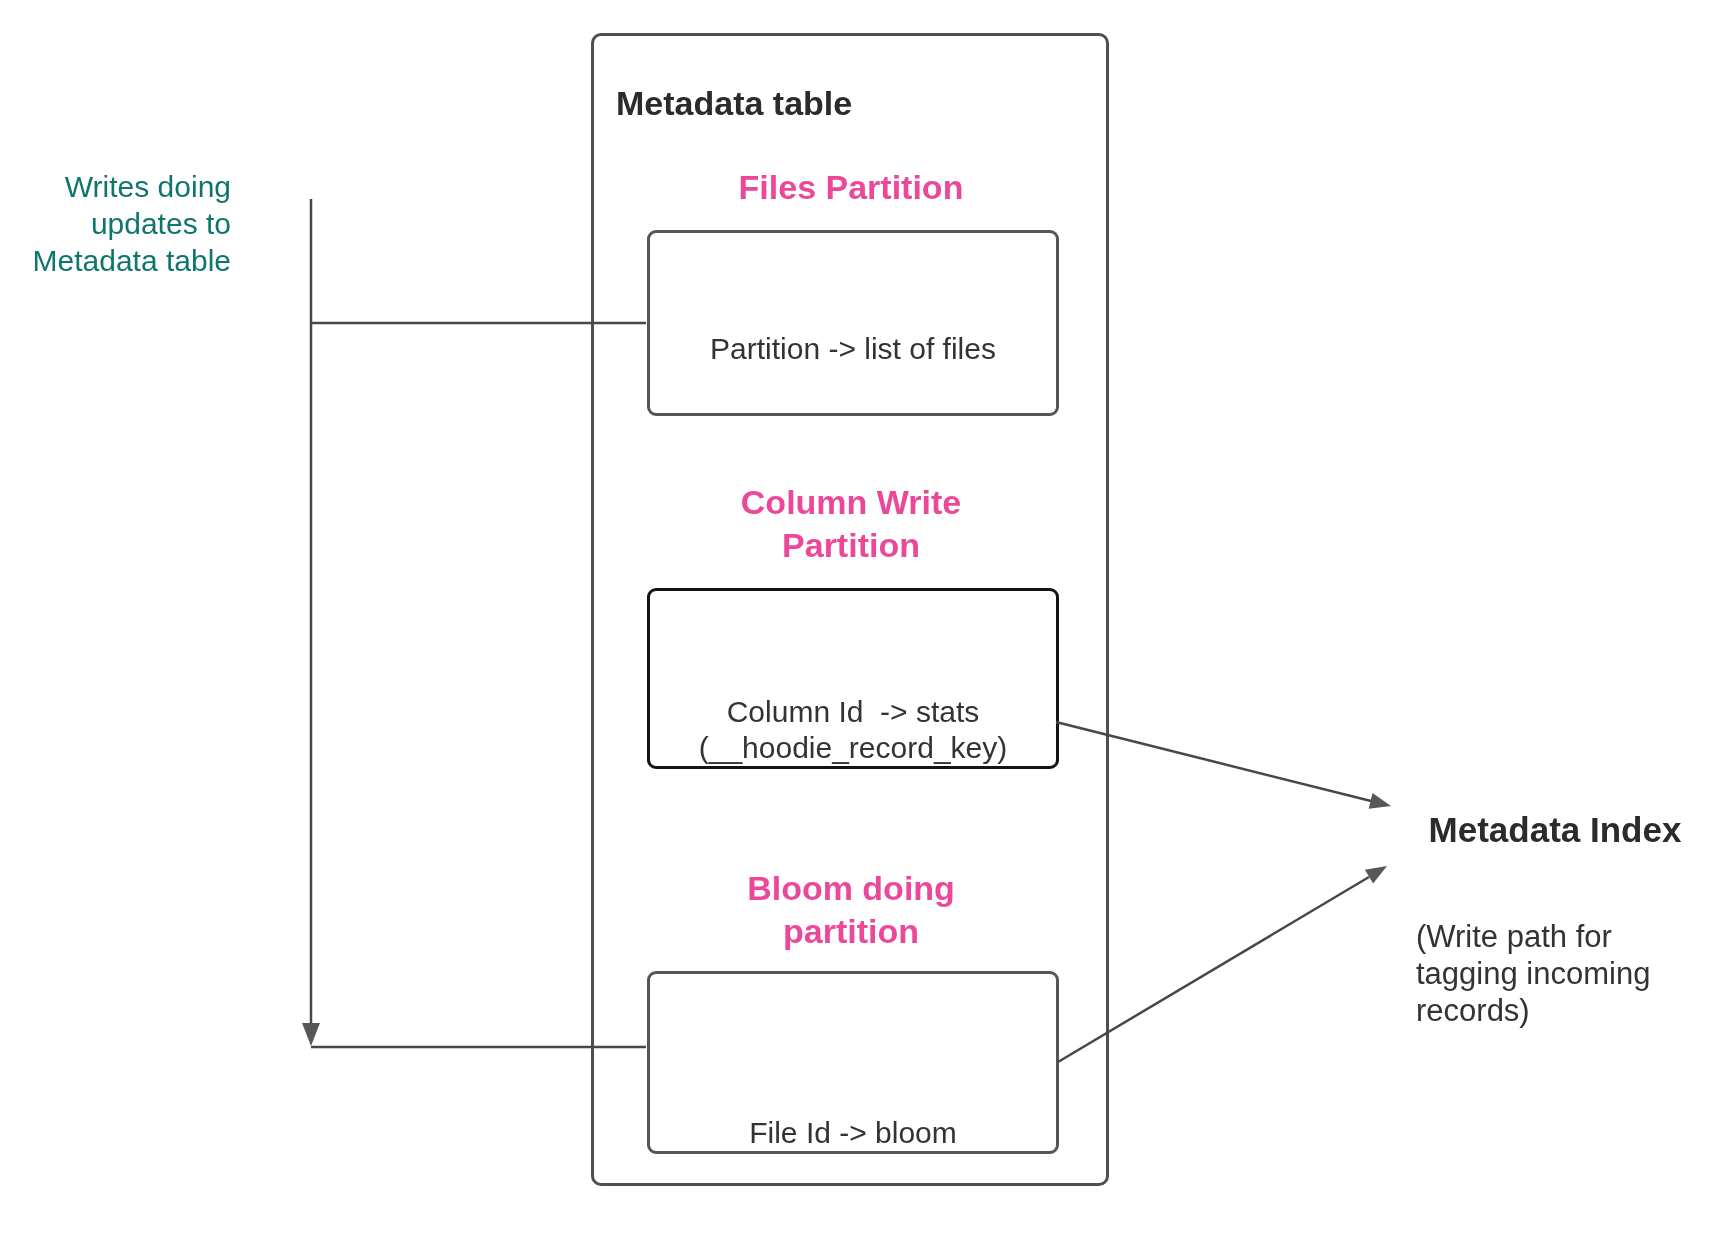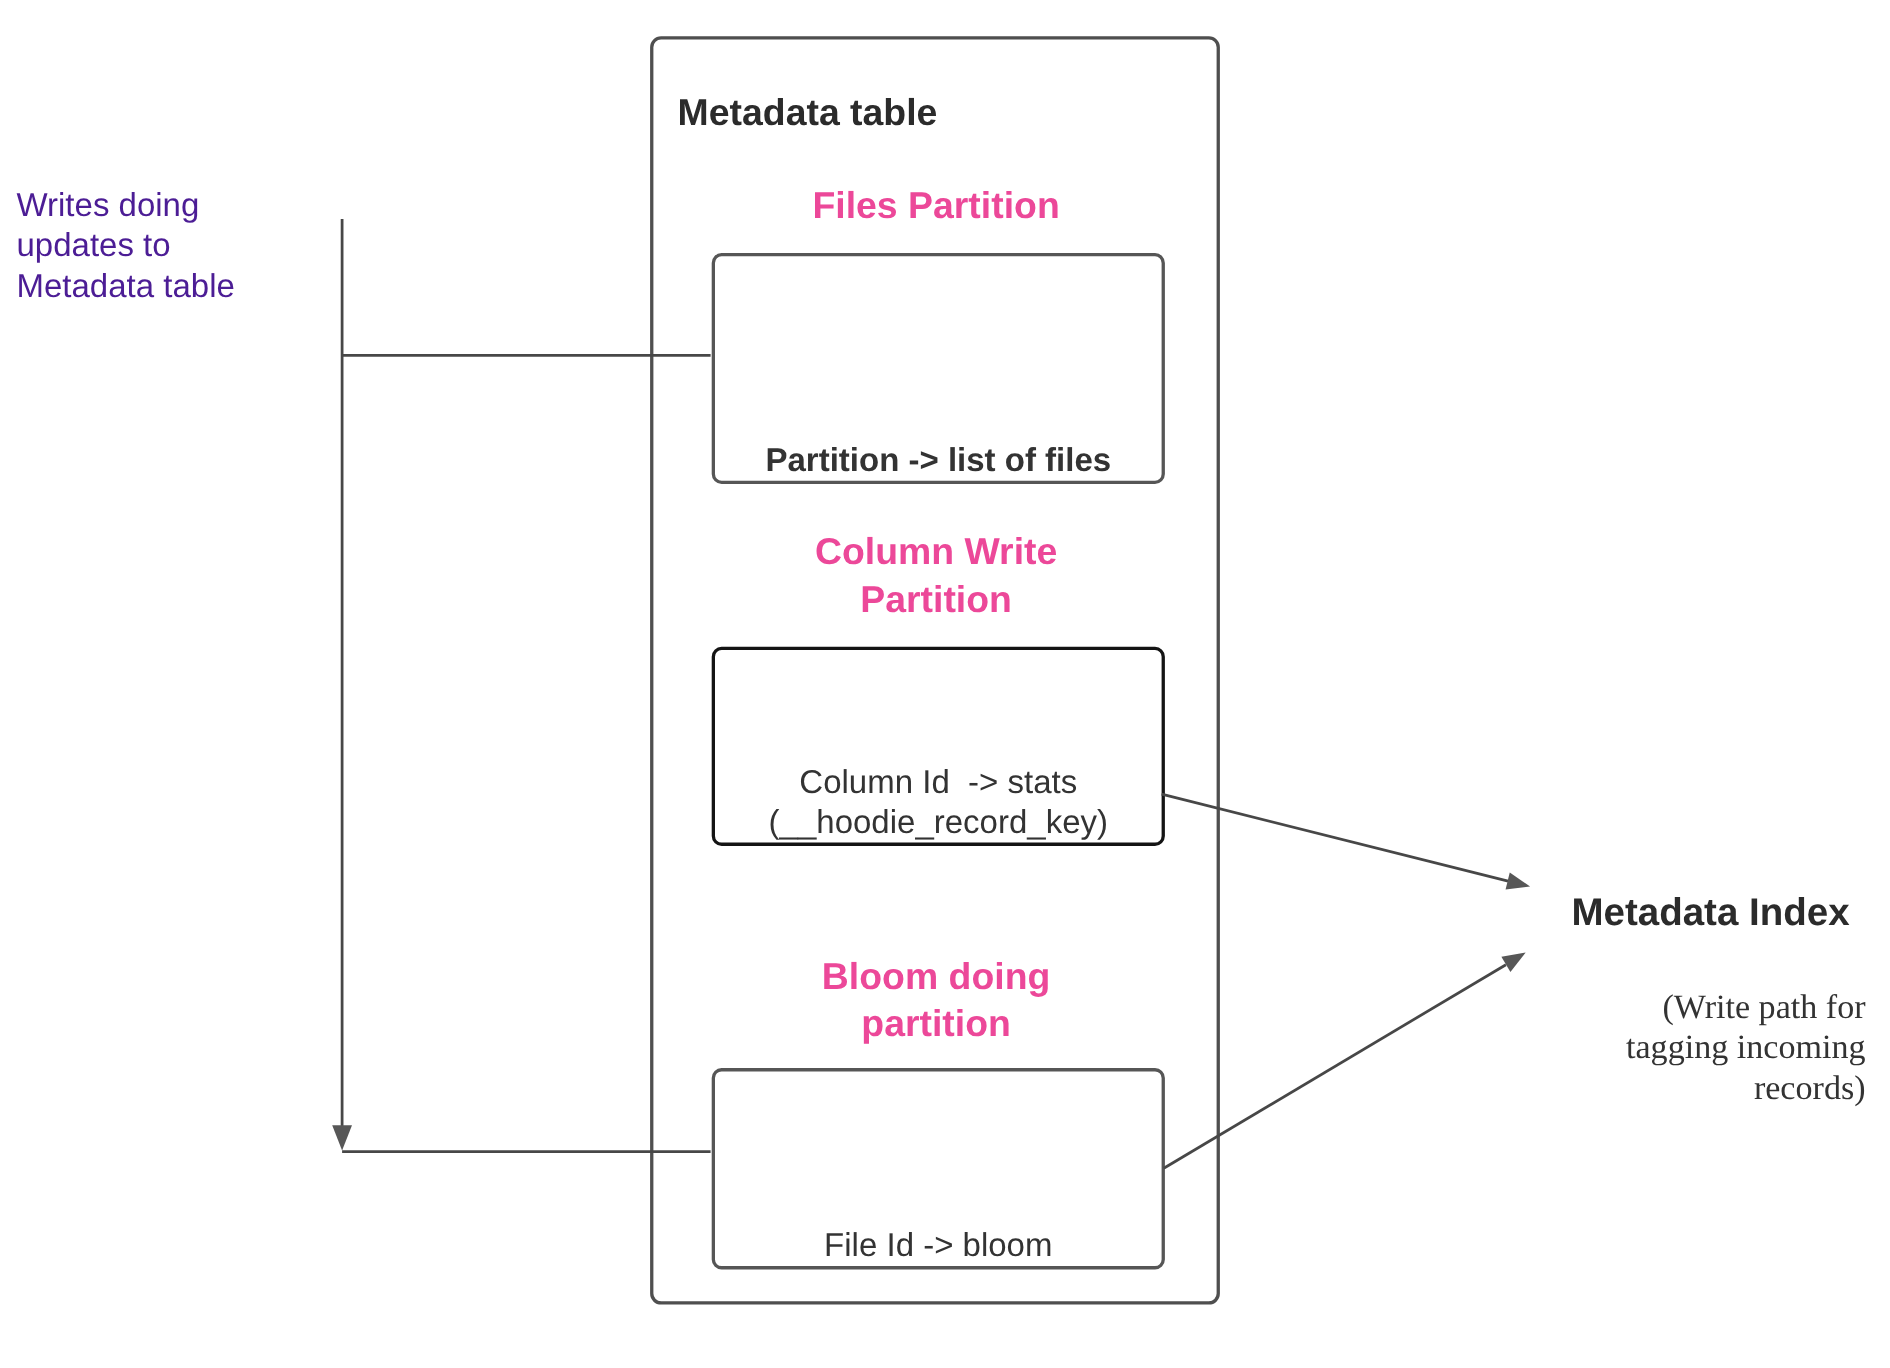--- a/index.html
+++ b/index.html
@@ -12,24 +12,24 @@
   #canvas {
     position: relative;
     width: 1718px; height: 1244px;
     overflow: hidden;
     background: #ffffff;
   }
 
   .writes-note {
     position: absolute;
     left: 15px; top: 168px; width: 216px;
-    text-align: left;
+    text-align: right;
     font-size: 30px; line-height: 37px;
     white-space: pre-line;
-    color: #4c1d95;
+    color: #0f766e;
   }
 
   .outer-box {
     position: absolute;
     left: 591px; top: 33px;
     width: 518px; height: 1153px;
     box-sizing: border-box;
     border: 3px solid #4f4f4f;
     border-radius: 10px;
     background: #ffffff;
@@ -65,41 +65,40 @@
     display: flex;
     align-items: flex-end;
     justify-content: center;
   }
   .inner-box .mapping {
     font-size: 30px; line-height: 36px;
     text-align: center;
     white-space: pre-wrap;
     color: #333333;
   }
-  .box-files  { top: 194px; height: 210px; align-items: flex-end; font-weight: bold; }
+  .box-files  { top: 194px; height: 186px; align-items: center; }
   .box-files .mapping { margin-top: 52px; }
   .box-column { top: 552px; height: 181px; border-color: #141414; }
   .box-bloom  { top: 935px; height: 183px; }
 
   .index-title {
     position: absolute;
     left: 1390px; top: 810px; width: 330px;
     text-align: center;
     font-size: 35px; font-weight: bold;
     color: #2b2b2b;
     white-space: nowrap;
   }
   .index-subtitle {
     position: absolute;
-    left: 1416px; top: 896px; width: 280px;
-    text-align: right;
+    left: 1416px; top: 918px; width: 280px;
+    text-align: left;
     font-size: 31px; line-height: 37px;
     white-space: pre-line;
     color: #333333;
-    font-family: Liberation Serif, serif;
   }
 
   svg.connector-layer {
     position: absolute;
     left: 0; top: 0;
     width: 1718px; height: 1244px;
     pointer-events: none;
   }
 </style>
 </head>

